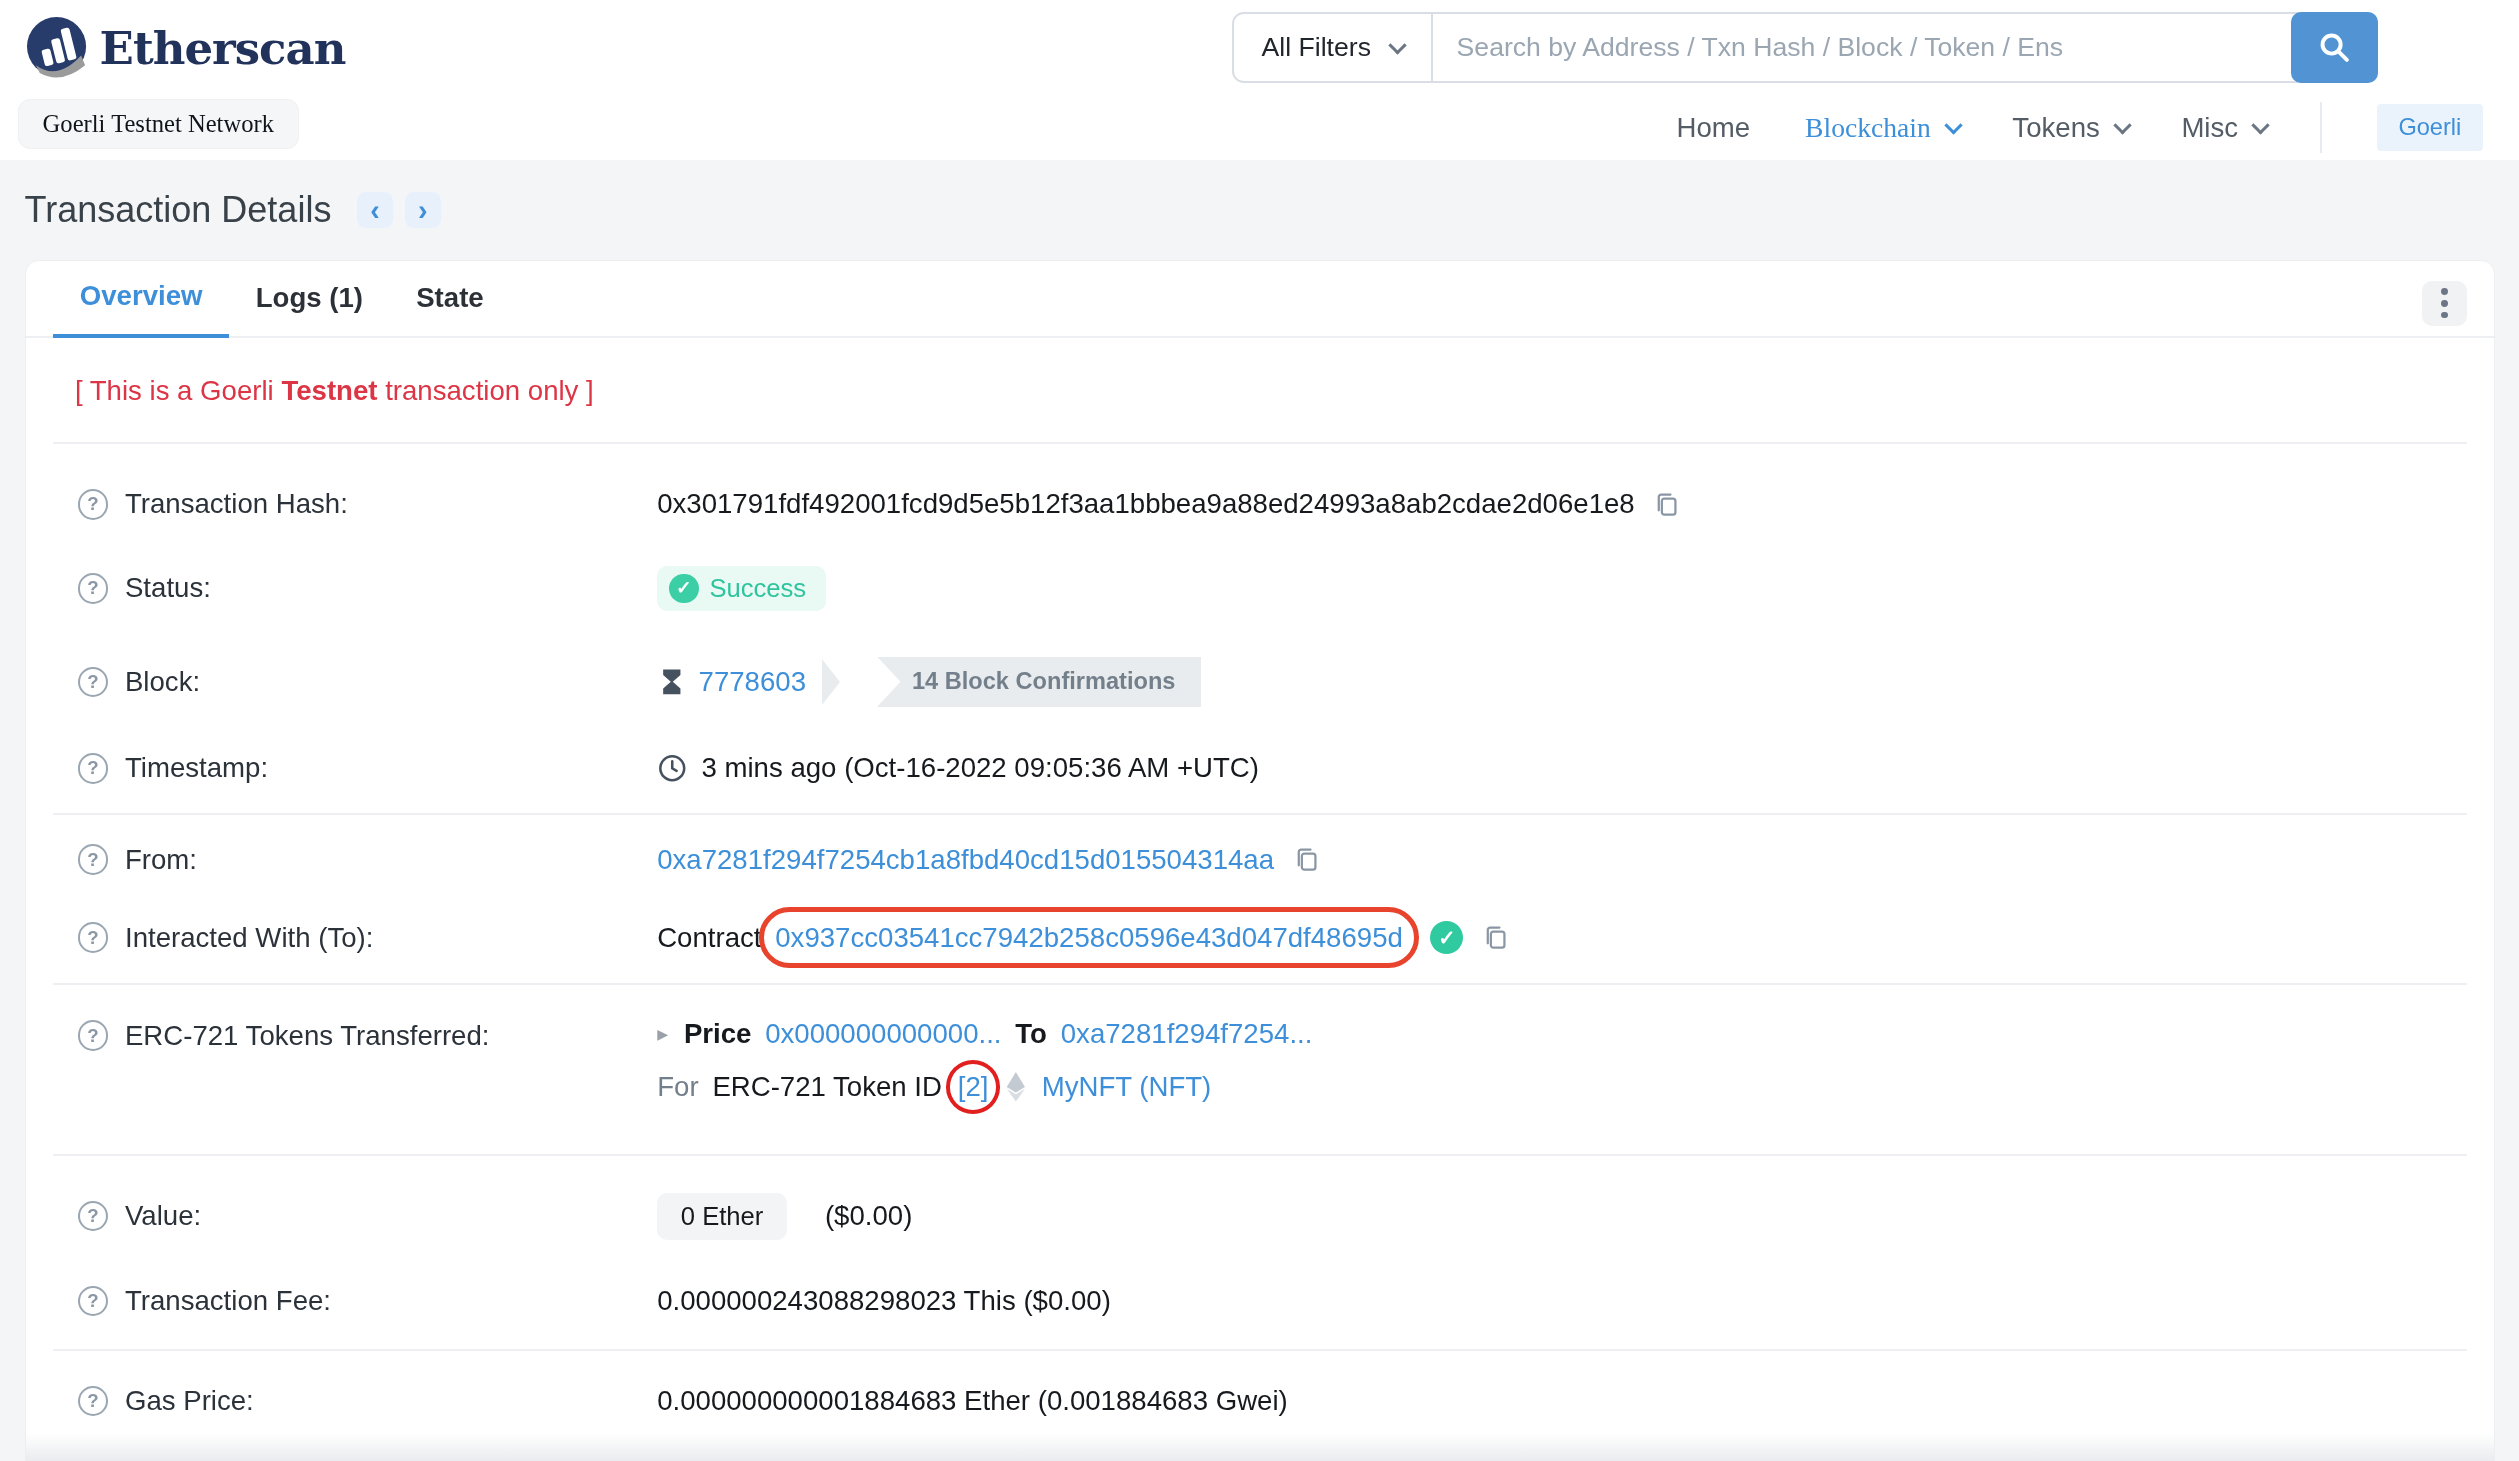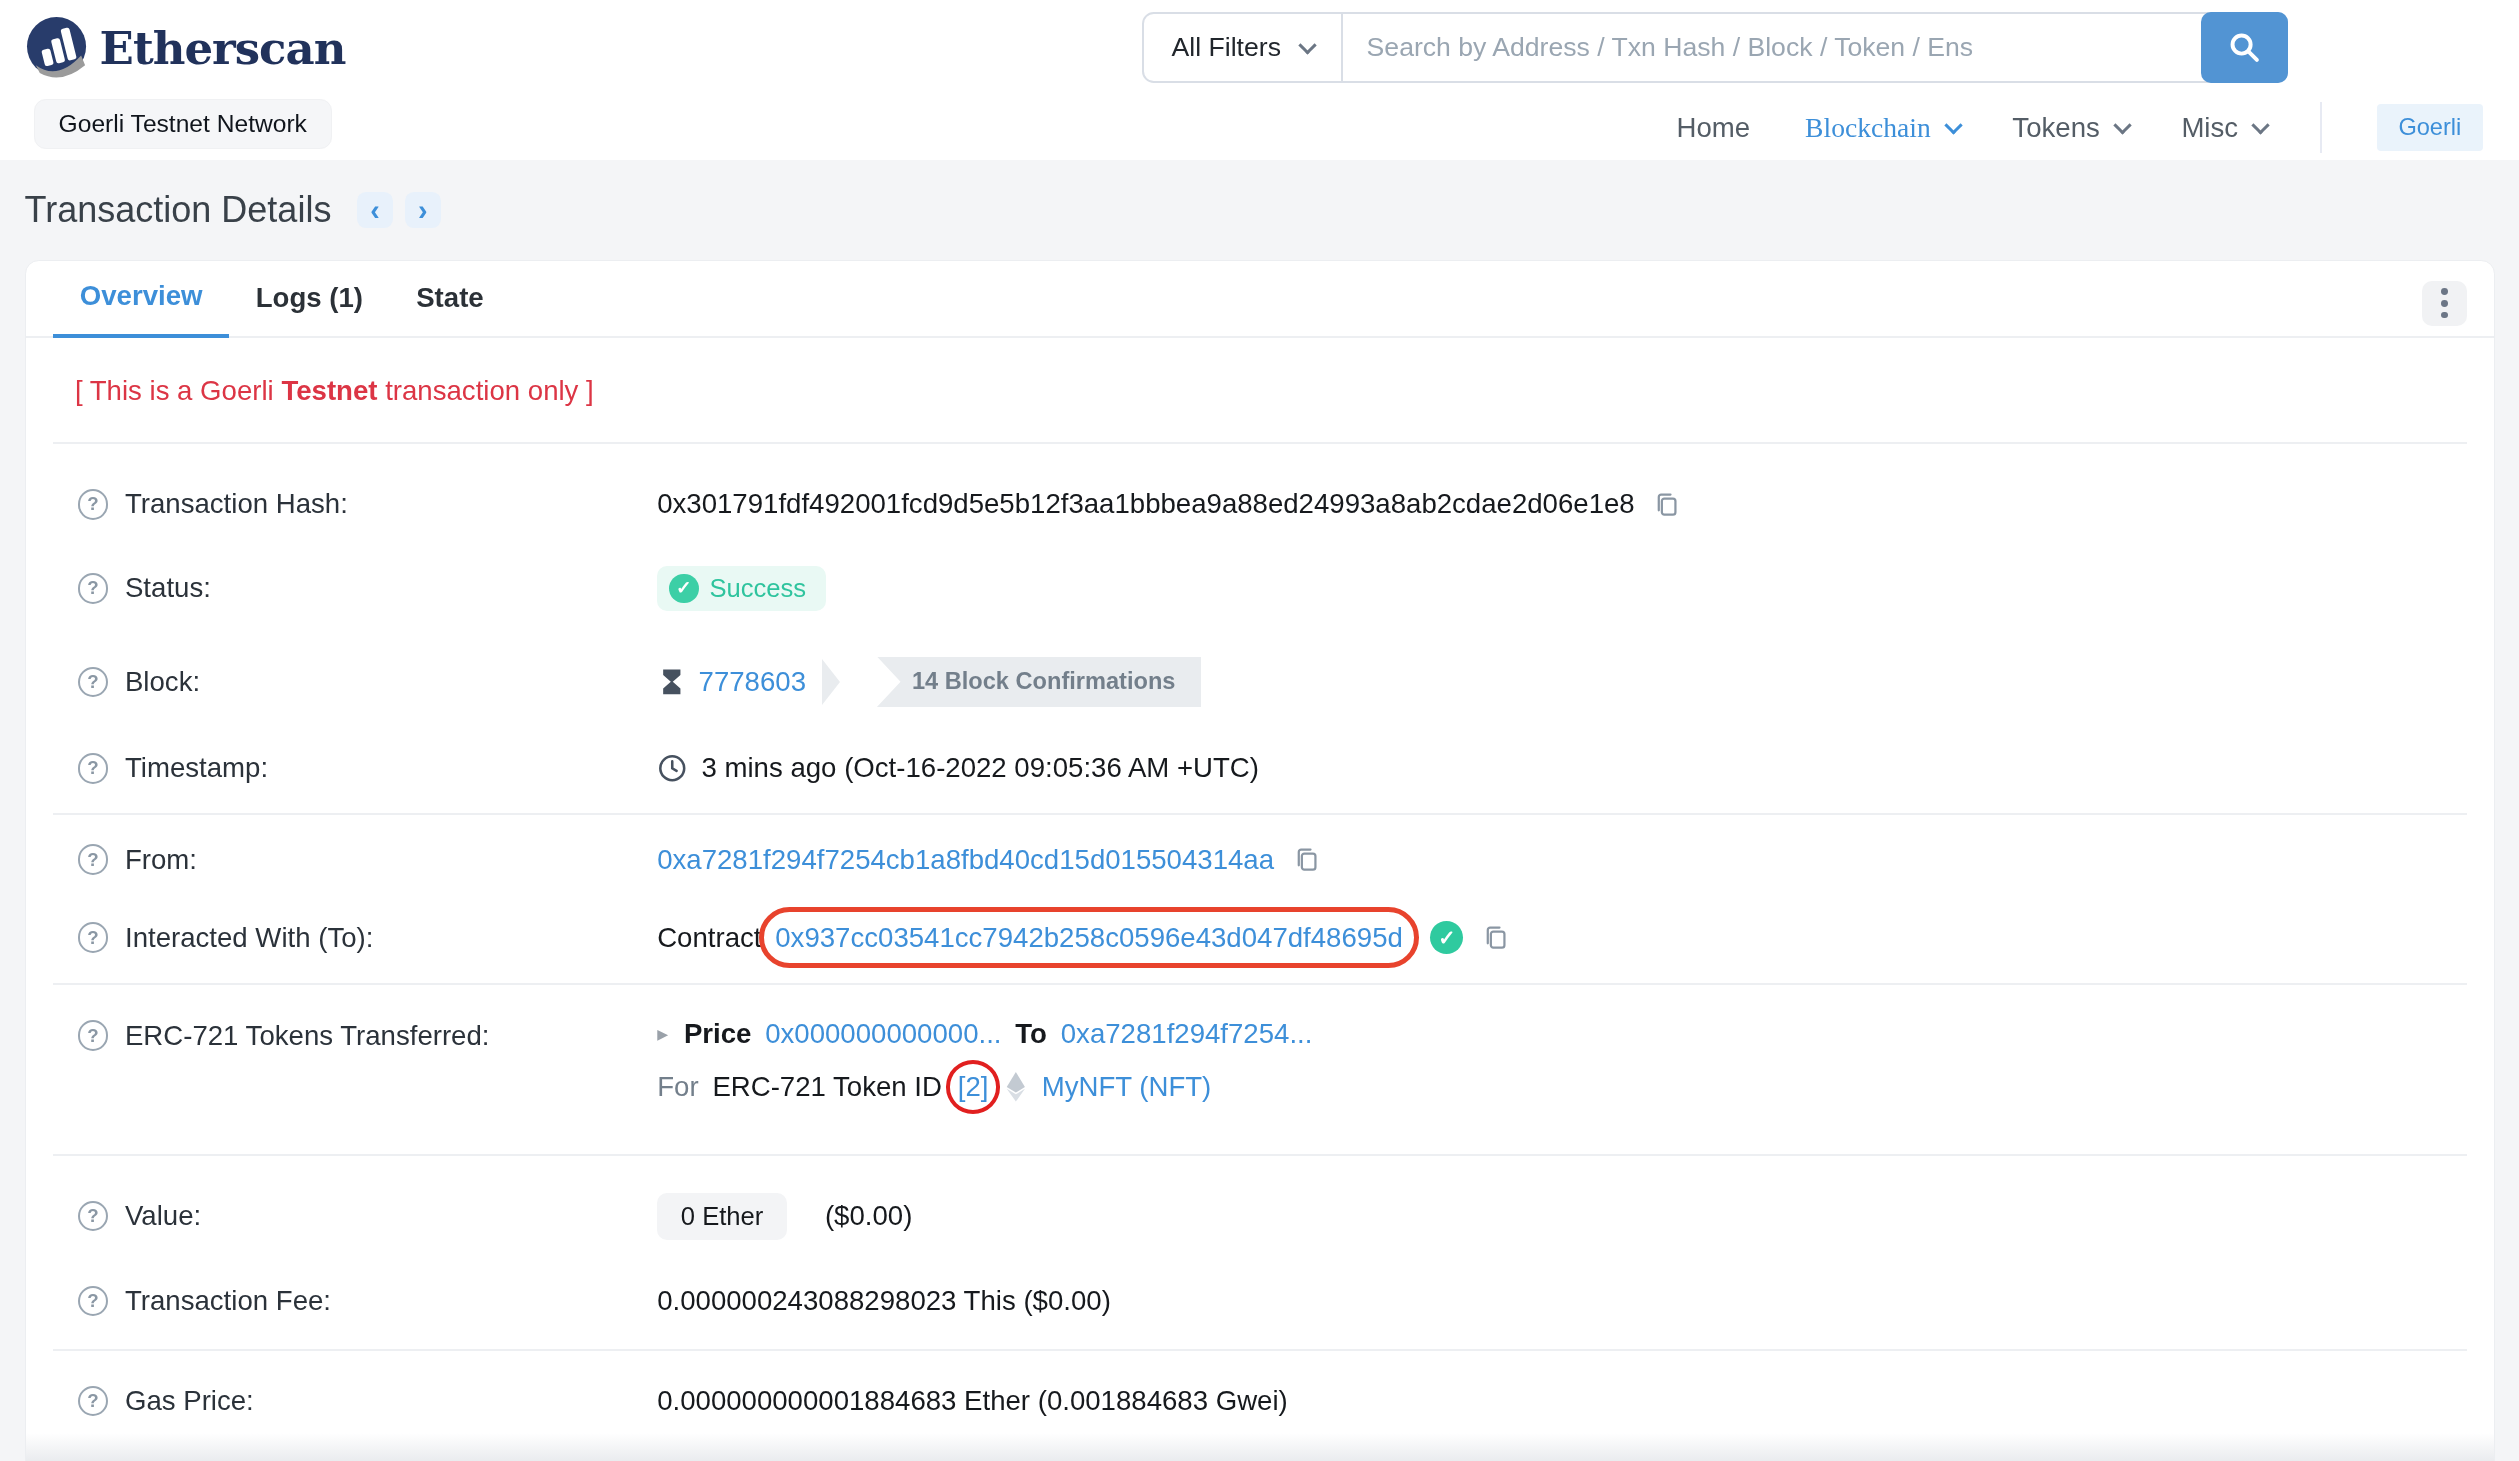--- a/index.html
+++ b/index.html
@@ -3,23 +3,23 @@
 <meta charset="utf-8">
 <style>
   * { margin:0; padding:0; box-sizing:border-box; }
   body { font-family:"Liberation Sans", sans-serif; background:#e9ebee; }
   .screen { width:2520px; height:1462px; background:#f4f5f7; position:relative; overflow:hidden; }
 
   
   header { height:160px; background:#fff; position:relative; }
   .logo { position:absolute; left:25.6px; top:15.8px; display:flex; align-items:center; gap:9px; cursor:pointer; }
   .logo-text { font-family:"DejaVu Serif", serif; font-weight:700; font-size:45px; color:#21325b; letter-spacing:-1px; }
-  .network-badge { position:absolute; left:34px; top:99px; background:#f5f6f8; border:1px solid #f0f1f3; border-radius:11.8px; padding:9.9px 23.6px; font-size:24.6px; color:#10151c; }
-
-  .search { position:absolute; left:1142px; top:11.8px; width:1146px; height:71px; background:#fff; border:2px solid #d9dee6; border-radius:11.8px; display:flex; align-items:stretch; }
+  .network-badge { position:absolute; left:18px; top:99px; background:#f5f6f8; border:1px solid #f0f1f3; border-radius:11.8px; padding:9.9px 23.6px; font-size:24.6px; color:#10151c;font-family:Liberation Serif, serif; }
+
+  .search { position:absolute; left:1232px; top:11.8px; width:1146px; height:71px; background:#fff; border:2px solid #d9dee6; border-radius:11.8px; display:flex; align-items:stretch; }
   .filters { display:flex; align-items:center; gap:17.7px; padding:0 29.6px 0 27.6px; font-size:26.6px; color:#21262c; cursor:pointer; }
   .chev { width:12.8px; height:12.8px; border-right:3px solid #6b7684; border-bottom:3px solid #6b7684; transform:rotate(45deg) translateY(-3px); display:inline-block; }
   .chev.blue { border-color:#3d8fd9; }
   .vsep { width:2px; background:#d9dee6; }
   .search input { flex:1; border:none; outline:none; font-size:26.6px; color:#1e2022; padding:0 23.6px; font-family:"Liberation Sans", sans-serif; border-radius:11.8px; }
   .search input::placeholder { color:#9aa6b2; }
   .search-btn { width:87px; border:none; background:#5294d3; border-radius:9.9px; margin:-2px; cursor:pointer; display:flex; align-items:center; justify-content:center; }
 
   nav { position:absolute; right:37px; top:102px; display:flex; align-items:center; gap:55px; font-size:27.6px; }
   nav a { color:#545d66; text-decoration:none; display:flex; align-items:center; gap:13.8px; cursor:pointer; font-weight:500; }

